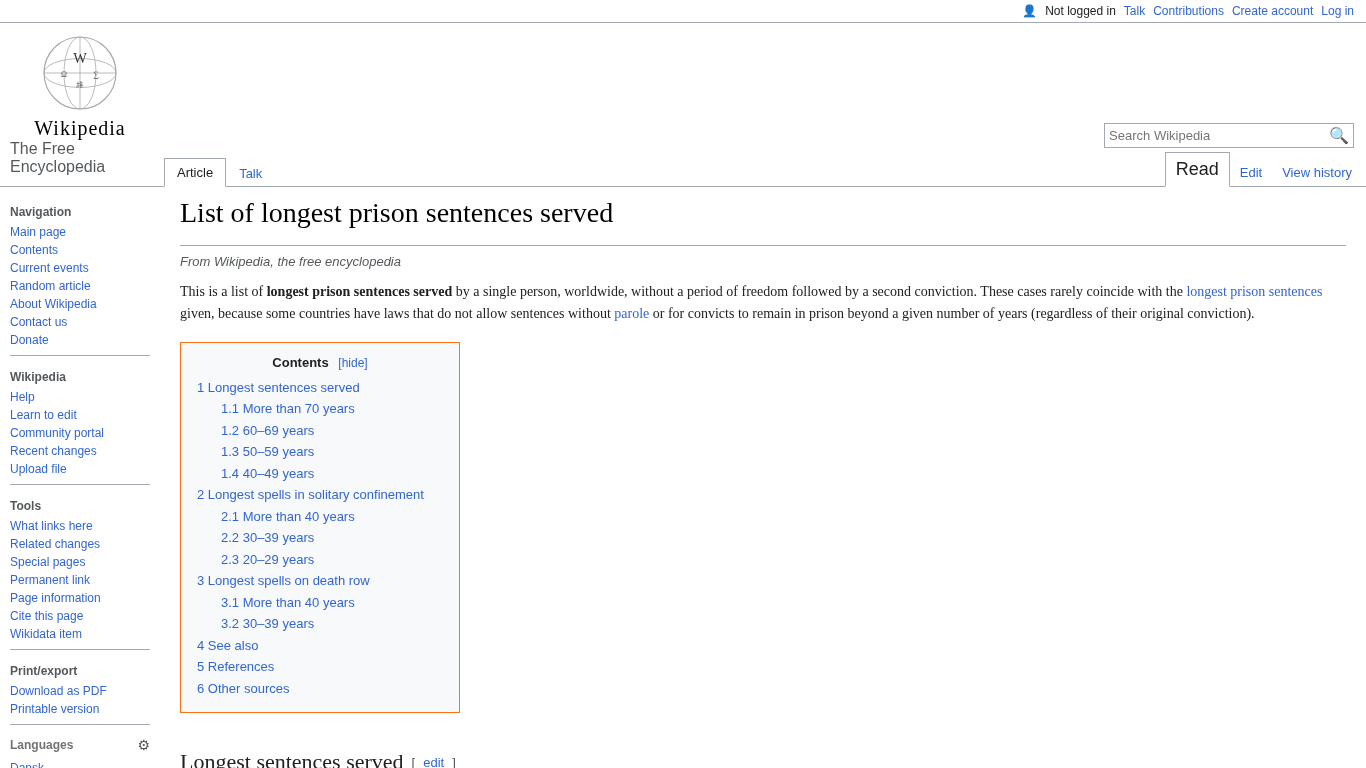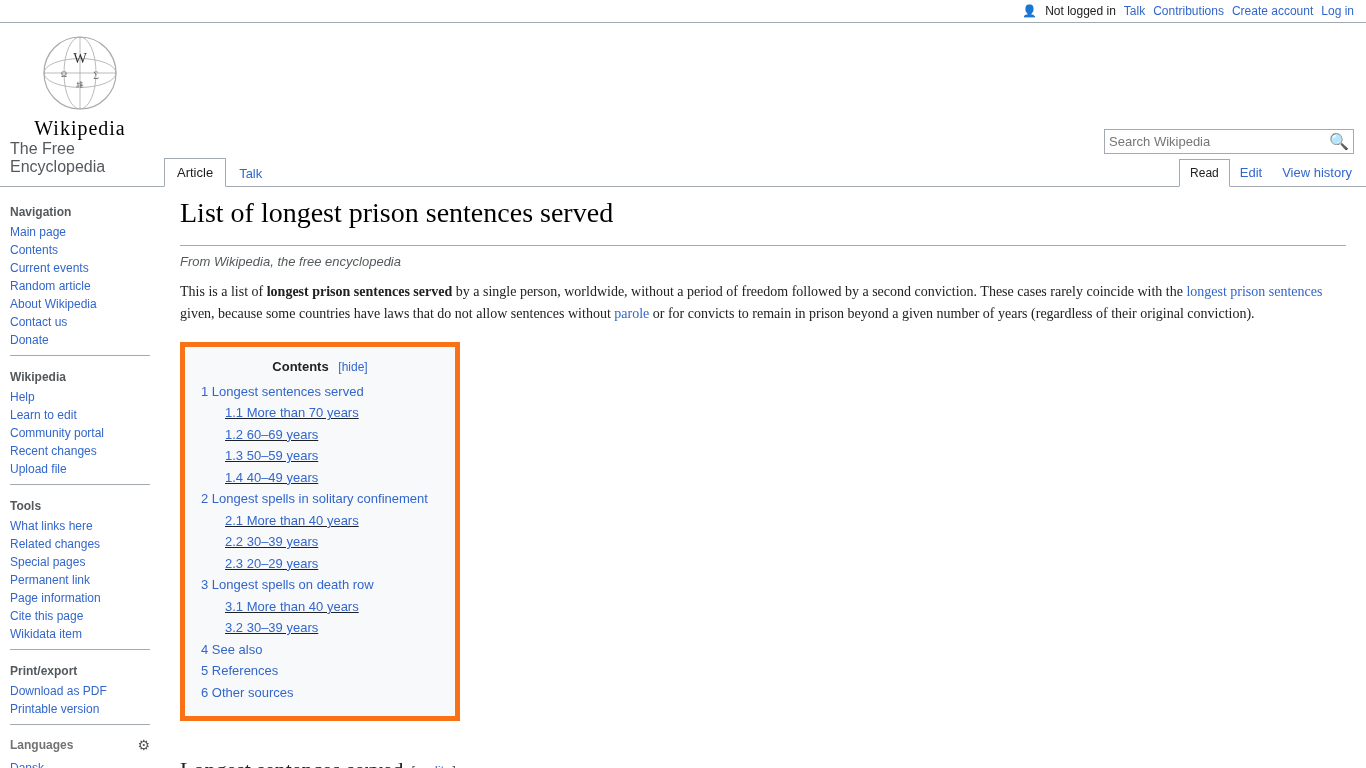--- a/index.html
+++ b/index.html
@@ -82,21 +82,21 @@
     .tab-separator {
       flex: 1;
     }
     .read-edit-tabs {
       display: flex;
       align-items: flex-end;
       margin-right: 4px;
     }
     .read-tab {
       padding: 6px 10px;
-      font-size: 12px;
+      font-size: 18px;
       font-family: sans-serif;
       color: #202122;
       background: #fff;
       border: 1px solid #a2a9b1;
       border-bottom: 1px solid #fff;
       margin-bottom: -1px;
     }
     .edit-tab {
       padding: 6px 10px;
       font-size: 13px;
@@ -196,21 +196,21 @@
     }
 
     #page-intro {
       font-size: 14px;
       line-height: 1.6;
       margin-bottom: 16px;
     }
 
     
     #toc {
-      border: 5px solid #f97316;
+      border: 1px solid #f97316;
       background: #f8f9fa;
       padding: 12px 16px;
       display: inline-block;
       min-width: 280px;
       max-width: 460px;
       font-size: 13px;
       font-family: sans-serif;
       margin-bottom: 20px;
     }
     #toc-title {
@@ -225,21 +225,20 @@
       color: #3366cc;
       margin-left: 6px;
     }
     .toc-item {
       margin: 2px 0;
       line-height: 1.5;
     }
     .toc-item a { color: #3366cc; }
     .toc-sub {
       margin-left: 24px;
-      text-decoration: underline;
     }
 
     
     .section-heading {
       font-family: 'Linux Libertine', Georgia, serif;
       font-size: 22px;
       font-weight: normal;
       border-bottom: 1px solid #a2a9b1;
       margin: 16px 0 8px 0;
       display: flex;

